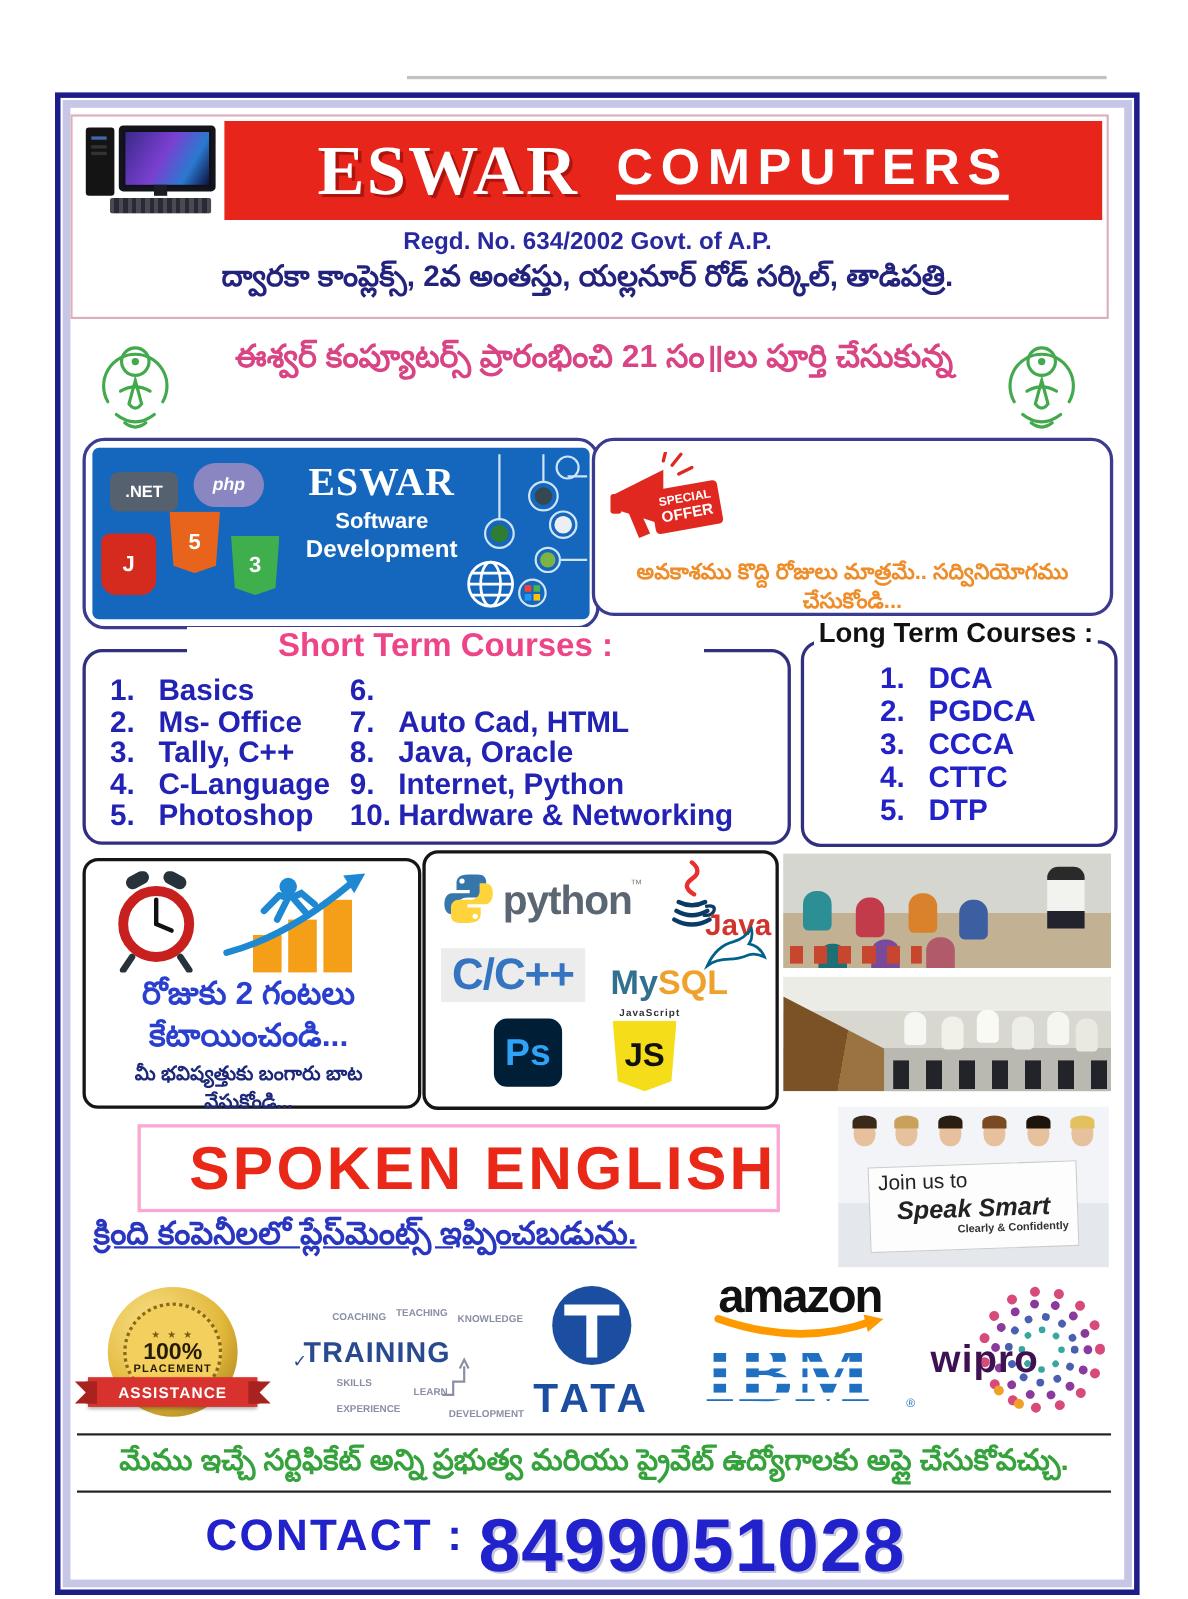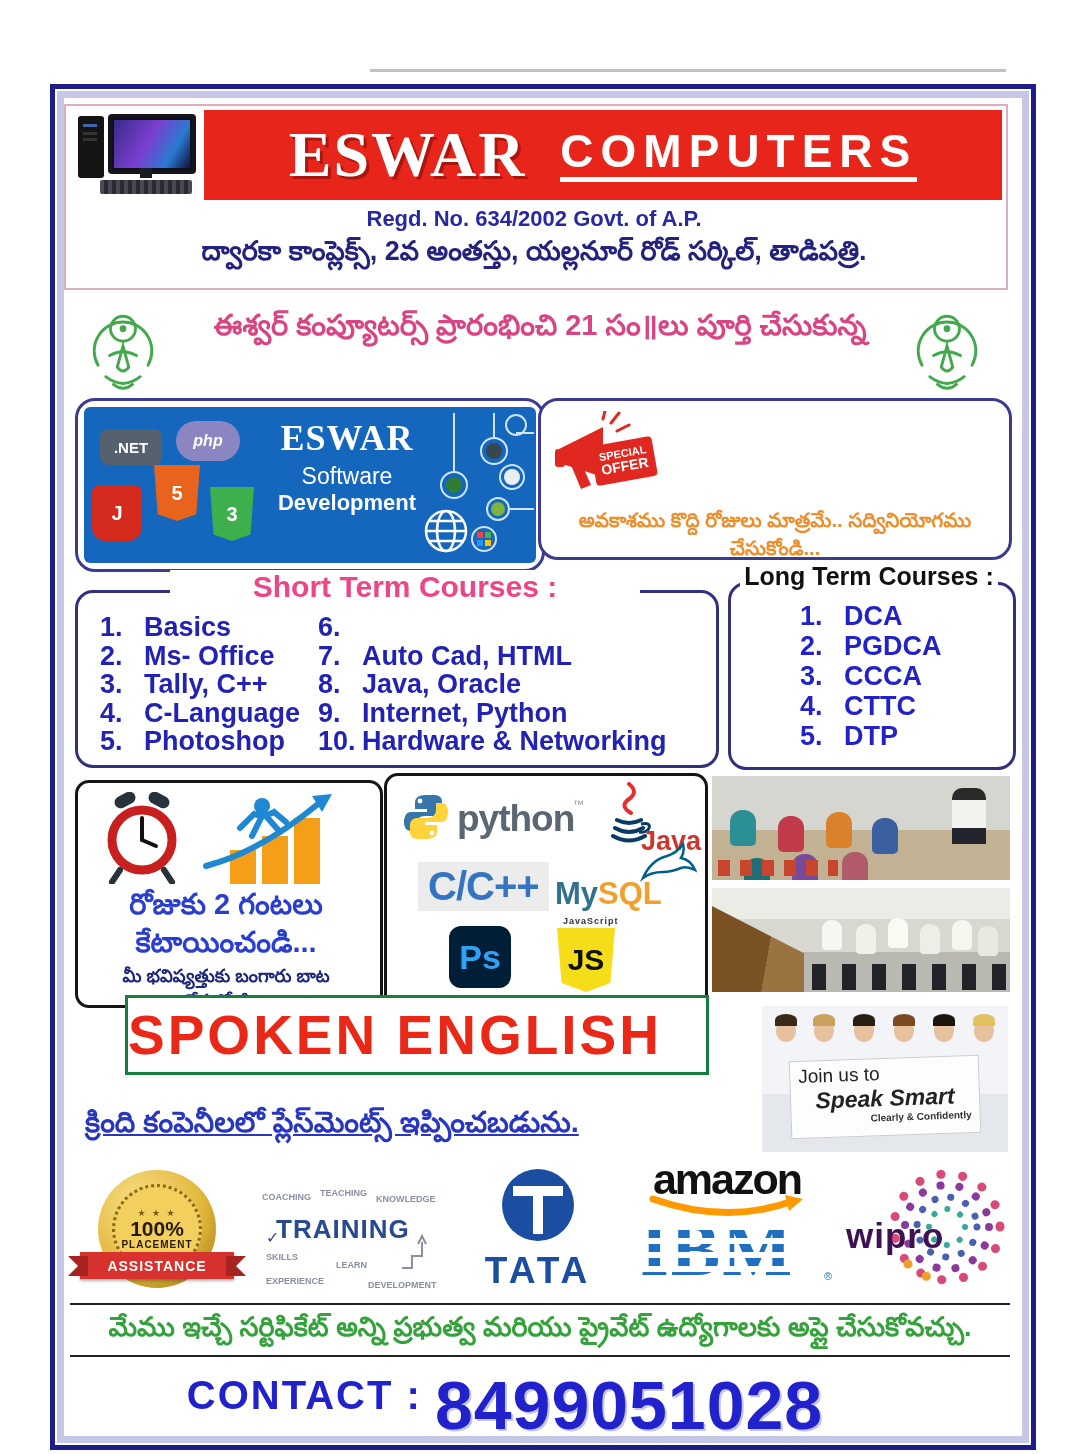--- a/index.html
+++ b/index.html
@@ -38,21 +38,21 @@
   #software-box{left:75px;top:398px;width:452px;height:156px;border:3px solid #3b3b90;border-radius:20px;background:#fff;padding:6px;}
   #software-banner{position:absolute;inset:6px;background:#1467bd;border-radius:6px;overflow:hidden;}
   .badge{position:absolute;color:#fff;font-weight:bold;display:flex;align-items:center;justify-content:center;}
   .b-net{left:16px;top:22px;width:62px;height:36px;background:#55616e;border-radius:8px;font-size:15px;}
   .b-php{left:92px;top:14px;width:64px;height:40px;background:#8a86c2;border-radius:20px;font-size:16px;font-style:italic;}
   .b-java{left:8px;top:78px;width:50px;height:56px;background:#d42b1e;border-radius:8px 8px 14px 14px;font-size:20px;}
   .b-html{left:70px;top:58px;width:46px;height:56px;background:#e8641c;clip-path:polygon(0 0,100% 0,92% 88%,50% 100%,8% 88%);font-size:20px;}
   .b-css{left:126px;top:80px;width:44px;height:54px;background:#3fae4c;clip-path:polygon(0 0,100% 0,92% 88%,50% 100%,8% 88%);font-size:20px;}
   #sw-title{position:absolute;left:178px;top:10px;width:170px;text-align:center;color:#fff;}
   #sw-title .t1{font-family:"Liberation Serif",serif;font-size:36px;font-weight:bold;letter-spacing:1px;display:block;}
-  #sw-title .t2{font-size:23px;font-weight:normal;display:block;margin-top:4px;}
+  #sw-title .t2{font-size:20px;font-weight:bold;display:block;margin-top:4px;}
   #sw-title .t3{font-size:22px;font-weight:bold;display:block;}
   #sw-deco{position:absolute;right:2px;top:0;width:110px;height:100%;}
 
   
   #offer-box{left:538px;top:398px;width:468px;height:156px;border:3px solid #3b3b90;border-radius:20px;background:#fff;}
   #megaphone{position:absolute;left:10px;top:10px;width:110px;height:96px;}
   #offer-tag{position:absolute;left:52px;top:40px;width:62px;height:40px;background:#e02820;border-radius:4px;transform:rotate(-10deg);
              display:flex;flex-direction:column;align-items:center;justify-content:center;color:#fff;font-weight:bold;line-height:1.1;}
   #offer-tag .s1{font-size:11px;}#offer-tag .s2{font-size:14px;}
   #offer-headline{position:absolute;left:118px;top:34px;width:340px;text-align:center;font-size:33px;font-weight:bold;color:#2836c8;}
@@ -80,21 +80,21 @@
   #daily-l1{left:80px;top:888px;width:292px;text-align:center;font-size:29px;font-weight:bold;color:#2a3fd0;}
   #daily-l2{left:80px;top:926px;width:292px;text-align:center;font-size:29px;font-weight:bold;color:#2a3fd0;}
   #daily-l3{left:80px;top:966px;width:292px;text-align:center;font-size:18px;font-weight:bold;color:#1c2878;}
 
   #tech-box{left:384px;top:773px;width:318px;height:230px;}
   #python-glyph{position:absolute;left:14px;top:16px;width:50px;height:50px;}
   #python-word{position:absolute;left:70px;top:22px;font-size:37px;color:#5a6672;font-weight:bold;letter-spacing:-1px;}
   #python-tm{position:absolute;left:186px;top:22px;font-size:11px;color:#888;}
   #java-glyph{position:absolute;left:216px;top:6px;width:52px;height:64px;}
   #java-word{position:absolute;left:254px;top:40px;font-size:27px;font-weight:bold;color:#d0352c;margin-top:10px;}
-  #cpp-word{position:absolute;left:14px;top:86px;background:#ececec;padding:2px 10px;font-size:40px;font-weight:bold;color:#3474c0;letter-spacing:-1px;margin-left:17px;}
+  #cpp-word{position:absolute;left:14px;top:86px;background:#ececec;padding:2px 10px;font-size:40px;font-weight:bold;color:#3474c0;letter-spacing:-1px;}
   #mysql-dolphin{position:absolute;left:252px;top:62px;width:58px;height:44px;}
   #mysql-word{position:absolute;left:168px;top:100px;font-size:31px;font-weight:bold;}
   #mysql-word .my{color:#31708f;}#mysql-word .sql{color:#f0a02c;}
   #ps-tile{position:absolute;left:62px;top:150px;width:62px;height:62px;background:#001e36;border-radius:12px;
            display:flex;align-items:center;justify-content:center;color:#2fa3f7;font-size:34px;font-weight:bold;}
   #js-label{position:absolute;left:176px;top:140px;font-size:9px;font-weight:bold;color:#333;letter-spacing:1px;}
   #js-shield{position:absolute;left:170px;top:152px;width:58px;height:64px;background:#f5de19;
              clip-path:polygon(0 0,100% 0,92% 86%,50% 100%,8% 86%);display:flex;align-items:center;justify-content:center;
              color:#111;font-size:30px;font-weight:bold;}
 
@@ -107,22 +107,22 @@
   .p1-chairs{position:absolute;left:6px;bottom:4px;width:120px;height:16px;
     background:repeating-linear-gradient(90deg,#c8452e 0 12px,transparent 12px 22px);}
   #photo2{top:888px;background:linear-gradient(#ecece6 0 30%,#d8d8d0 30% 62%,#b9b9b2 62% 100%);}
   .p2-desk{position:absolute;left:0;top:18px;width:92px;height:86px;background:linear-gradient(100deg,#7a5226 0 60%,#9a7340 60% 100%);clip-path:polygon(0 0,100% 55%,100% 100%,0 100%);}
   .p2-people{position:absolute;left:110px;top:32px;width:20px;height:30px;border-radius:9px 9px 4px 4px;background:#f6f6f2;
     box-shadow:34px 4px 0 #f1f1ea,66px -2px 0 #fafaf4,98px 4px 0 #eeeee8,130px 0 0 #f6f6f0,156px 6px 0 #e9e9e2;}
   .p2-chairs{position:absolute;left:100px;bottom:2px;width:196px;height:26px;
     background:repeating-linear-gradient(90deg,#23232a 0 14px,transparent 14px 30px);}
 
   
-  #spoken-box{left:125px;top:995px;width:578px;height:74px;border:3px solid #15803d;background:#fff;
-              display:flex;align-items:center;justify-content:flex-start;}
+  #spoken-box{left:125px;top:1022px;width:578px;height:74px;border:3px solid #f9a8d4;background:#fff;
+              display:flex;align-items:center;justify-content:flex-end;}
   #spoken-text{font-size:55px;font-weight:bold;color:#ea2818;letter-spacing:3px;}
   #speak-photo{left:762px;top:1006px;width:246px;height:146px;background:linear-gradient(#f2f4f7 0 60%,#e4e7ec 60% 100%);overflow:hidden;}
   .head{position:absolute;top:12px;width:20px;height:24px;border-radius:50% 50% 45% 45%;background:#e7c19d;}
   .hair{position:absolute;top:-4px;left:-1px;width:22px;height:12px;border-radius:50% 50% 0 0;}
   #speak-sign{position:absolute;left:28px;top:52px;width:190px;height:78px;background:#fdfdfd;border:1px solid #ccc;transform:rotate(-2deg);
               padding:4px 8px;box-sizing:border-box;color:#222;}
   #speak-sign .l1{font-size:19px;display:block;}
   #speak-sign .l2{font-size:23px;font-weight:bold;font-style:italic;display:block;text-align:center;}
   #speak-sign .l3{font-size:10px;font-weight:bold;display:block;text-align:right;color:#333;}
 
@@ -138,21 +138,21 @@
   #badge-percent{font-size:21px;font-weight:bold;line-height:1;}
   #badge-placement{font-size:10px;font-weight:bold;letter-spacing:1px;}
   #badge-ribbon{left:80px;top:1252px;width:154px;height:27px;background:#d8322e;display:flex;align-items:center;justify-content:center;
                 color:#fff;font-weight:bold;font-size:14px;letter-spacing:1px;box-shadow:0 2px 3px rgba(0,0,0,.3);}
   #badge-ribbon::before,#badge-ribbon::after{content:"";position:absolute;top:4px;border:10px solid #a82320;}
   #badge-ribbon::before{left:-12px;border-left-color:transparent;}
   #badge-ribbon::after{right:-12px;border-right-color:transparent;}
 
   #training{left:258px;top:1168px;width:180px;height:125px;color:#8a8fa5;}
   #training-title{position:absolute;left:18px;top:46px;font-size:26px;font-weight:bold;color:#2a4a8f;letter-spacing:1px;}
-  .tr-word{position:absolute;font-size:9px;font-weight:bold;color:#8a8fa5;}
+  .tr-word{position:absolute;font-size:9px;font-weight:bold;color:#8a8fa5;margin-left:40px;}
   .trw0{left:4px;top:24px;}.trw1{left:62px;top:20px;}.trw2{left:118px;top:26px;}
   .trw3{left:8px;top:84px;}.trw4{left:8px;top:108px;}.trw5{left:78px;top:92px;}.trw6{left:110px;top:112px;}
   .tr-check{position:absolute;left:8px;top:60px;font-size:16px;color:#2a4a8f;}
   .tr-arrow{position:absolute;right:6px;top:60px;width:34px;height:44px;}
 
   #tata{left:468px;top:1168px;width:140px;height:128px;text-align:center;}
   #tata-circle{margin:0 auto;width:74px;height:74px;}
   #tata-word{font-size:37px;font-weight:bold;color:#1b4ea0;letter-spacing:4px;margin-top:4px;}
 
   #amazon{left:632px;top:1158px;width:190px;text-align:center;}

